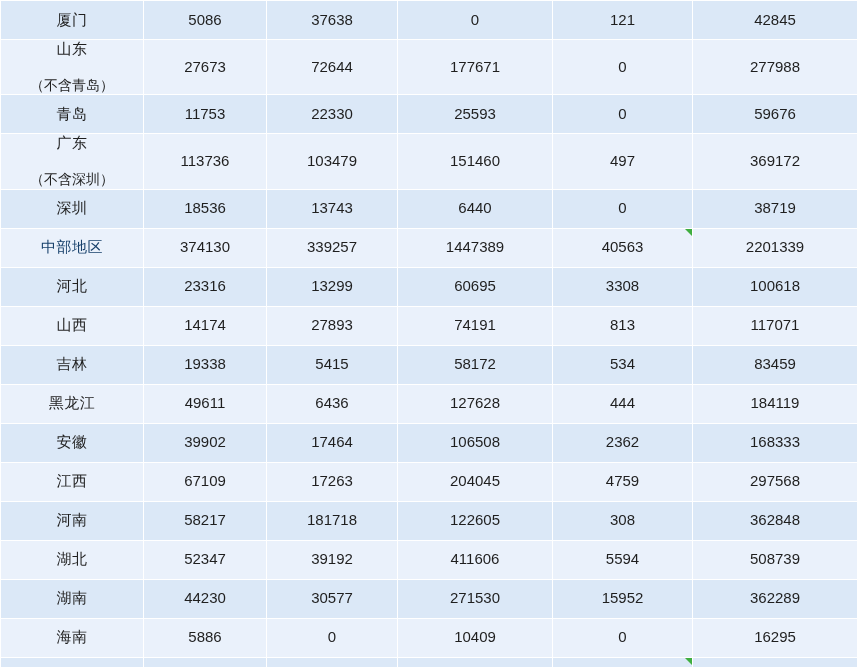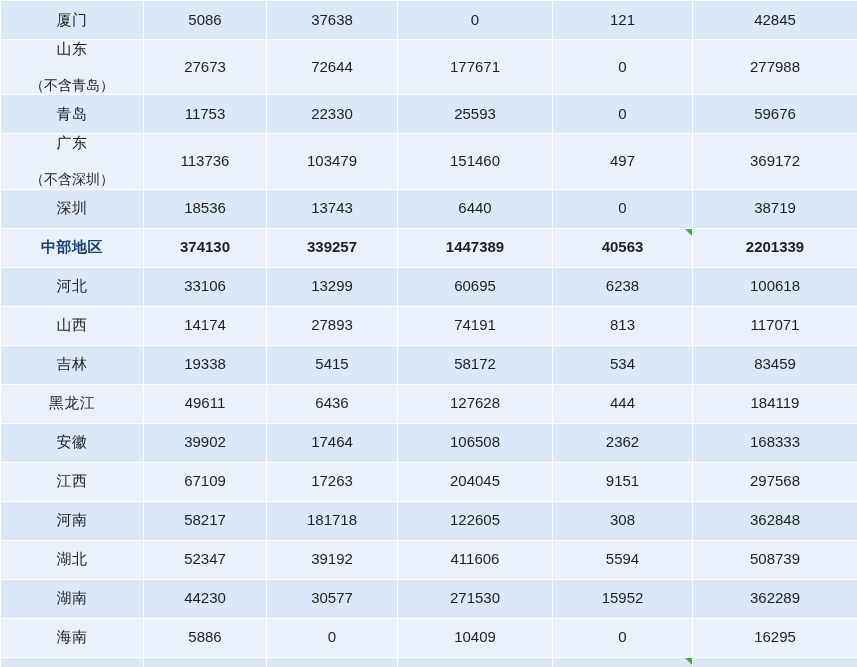--- a/index.html
+++ b/index.html
@@ -50,21 +50,21 @@
     color: #17406b;
     letter-spacing: 0.5px;
   }
   td.name-cell .sub {
     display: block;
     font-size: 14px;
     letter-spacing: 0;
     margin-top: 18px;
   }
   tr.region-row td {
-    font-weight: bold;
+    font-weight: normal;
     margin-top: 28px;
   }
   tr.region-row td.name-cell {
     color: #17406b;
   }
   .row-h-1 { height: 39px; }
   .row-h-2 { height: 51px; border-radius: 18px; }
 
   
   .corner-mark {
@@ -138,24 +138,24 @@
         <tr class="region-row alt row-h-1">
           <td class="name-cell">中部地区</td>
           <td>374130</td>
           <td>339257</td>
           <td>1447389</td>
           <td class="corner-mark">40563</td>
           <td>2201339</td>
         </tr>
         <tr class="row-h-1">
           <td class="name-cell">河北</td>
-          <td>33106</td>
+          <td>23316</td>
           <td>13299</td>
           <td>60695</td>
-          <td>6238</td>
+          <td>3308</td>
           <td>100618</td>
         </tr>
         <tr class="alt row-h-1">
           <td class="name-cell">山西</td>
           <td>14174</td>
           <td>27893</td>
           <td>74191</td>
           <td>813</td>
           <td>117071</td>
         </tr>
@@ -181,21 +181,21 @@
           <td>17464</td>
           <td>106508</td>
           <td>2362</td>
           <td>168333</td>
         </tr>
         <tr class="alt row-h-1">
           <td class="name-cell">江西</td>
           <td>67109</td>
           <td>17263</td>
           <td>204045</td>
-          <td>9151</td>
+          <td>4759</td>
           <td>297568</td>
         </tr>
         <tr class="row-h-1">
           <td class="name-cell">河南</td>
           <td>58217</td>
           <td>181718</td>
           <td>122605</td>
           <td>308</td>
           <td>362848</td>
         </tr>

